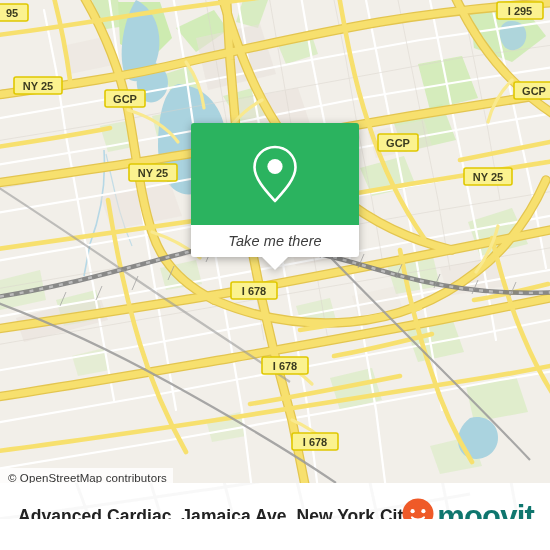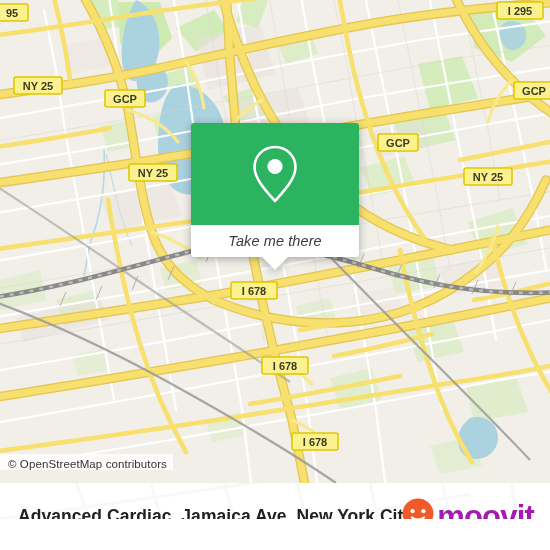--- a/index.html
+++ b/index.html
@@ -14,21 +14,21 @@
   #map {
     position: absolute; left: 0; top: 0;
     width: 550px; height: 483px;
     background: #f2efe9;
     overflow: hidden;
   }
   #map svg { position: absolute; left: 0; top: 0; display: block; }
 
   
   #attrib {
-    position: absolute; left: 0; top: 454px;
+    position: absolute; left: 0; top: 468px;
     height: 16px; padding: 4px 6px 0 8px;
     display: flex; align-items: center;
     background: rgba(255,255,255,0.80);
     font-size: 11.5px; color: #333;
     letter-spacing: .1px;
     white-space: nowrap;
     z-index: 40;
   }
 
   
@@ -78,21 +78,21 @@
     margin-left: 18px;
     font-size: 17.5px; color: #222; font-weight: 700;
     letter-spacing: .05px; white-space: nowrap;
   }
   #brand {
     position: absolute; right: 16px; top: 50%;
     transform: translateY(-50%);
     display: flex; align-items: center; z-index: 2;
   }
   #brand-text {
-    font-size: 31px; font-weight: 700; color: #a21caf;
+    font-size: 31px; font-weight: 700; color: #0f766e;
     letter-spacing: -.8px; margin-left: 2px; line-height: 1;
   }
 </style>
 </head>
 <body>
 
 <div id="root">
 
   <div id="map" style="background: rgb(242, 239, 233);">
     <svg id="map-svg" width="550" height="483" viewBox="0 0 550 483">

